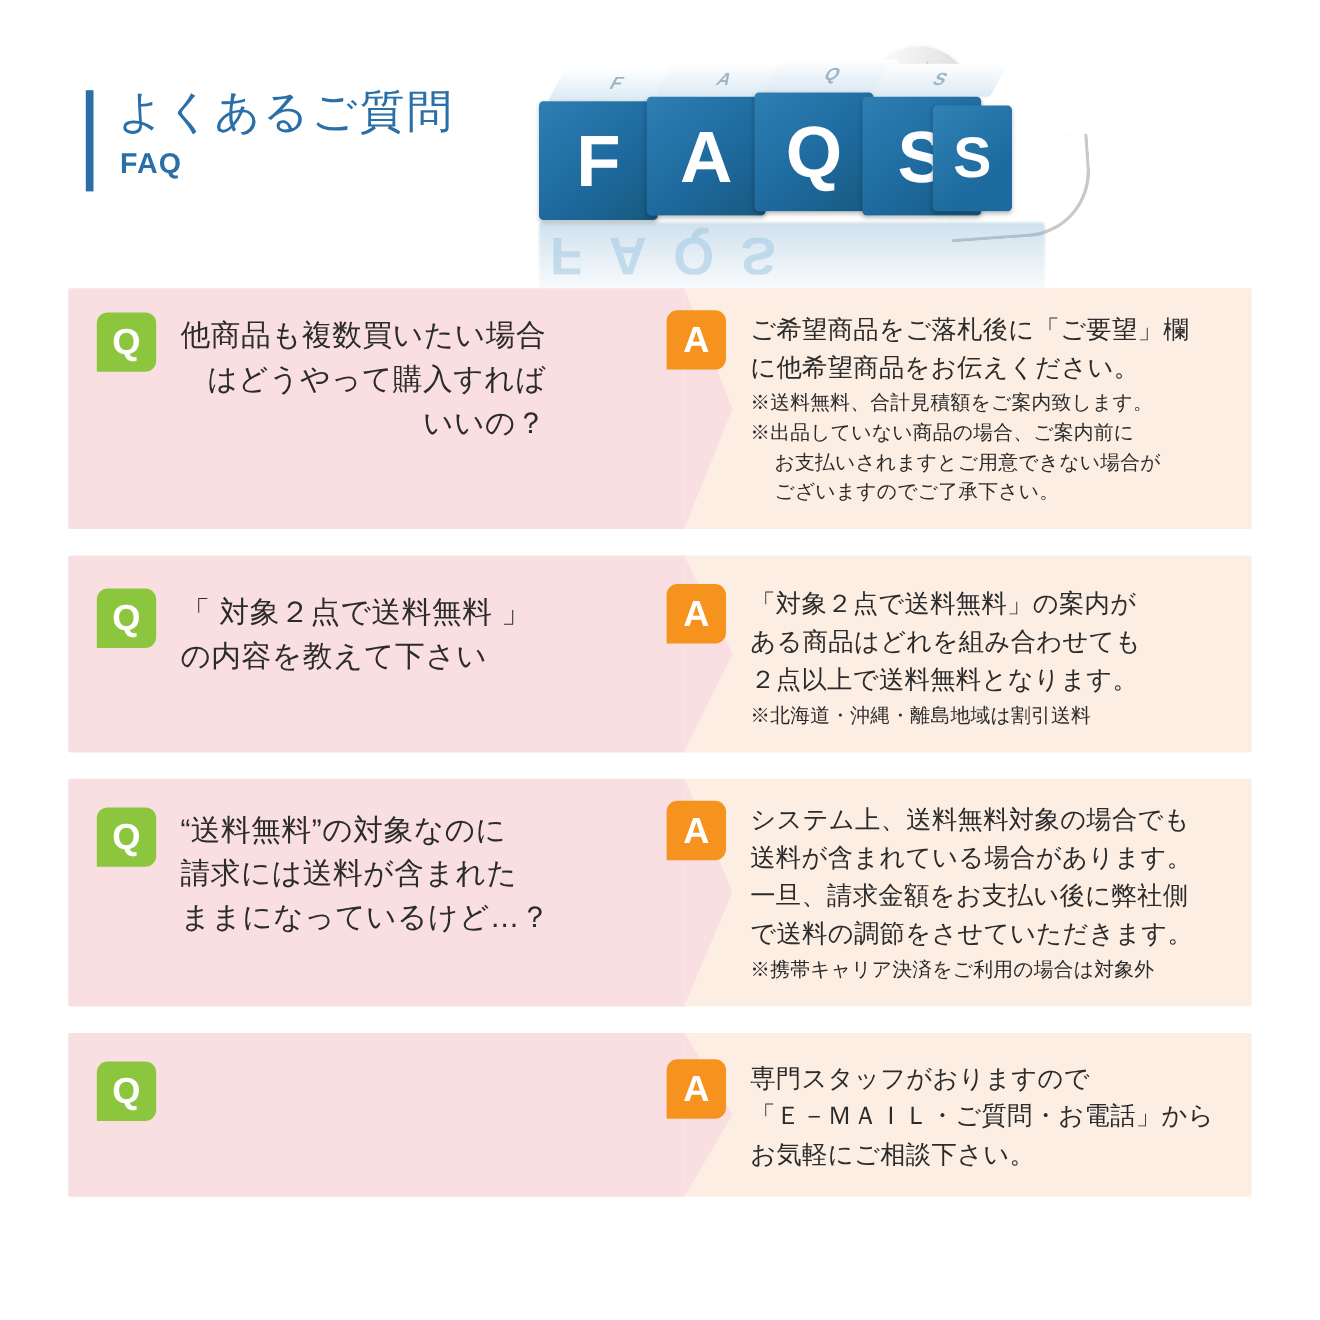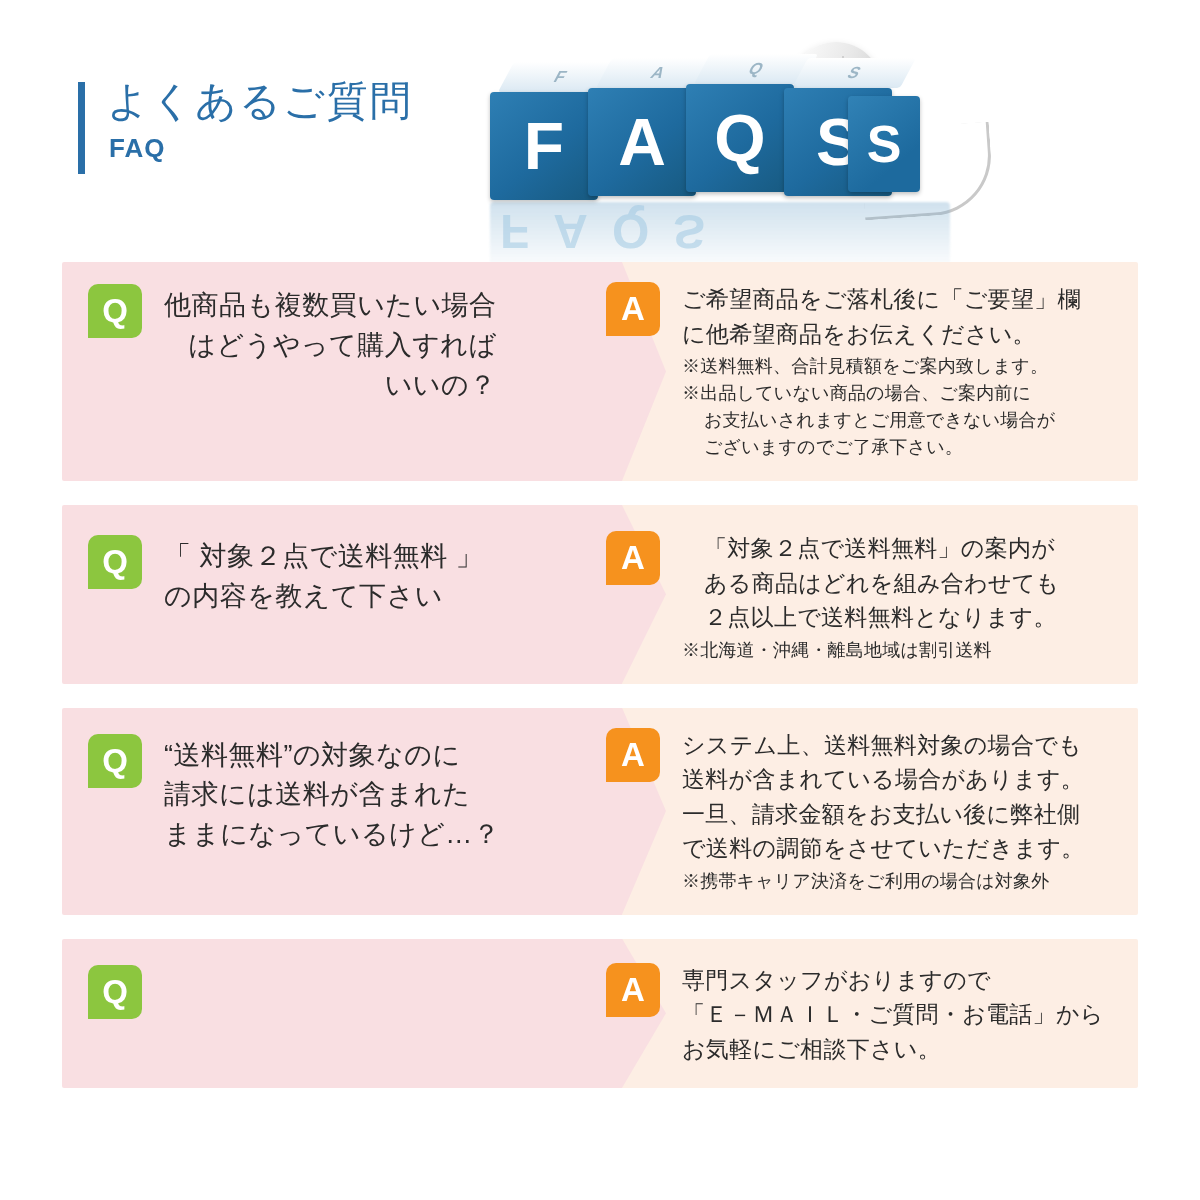--- a/index.html
+++ b/index.html
@@ -296,21 +296,21 @@
           <div class="badge badge-q">Q</div>
           <div class="q-text" style="white-space: pre-line;">「 対象２点で送料無料 」
 の内容を教えて下さい</div>
           <div class="arrow"></div>
         </div>
         <div class="a-side" style="padding-top:26px;">
           <div class="a-badge-wrap">
             <div class="badge badge-a">A</div>
           </div>
           <div class="a-text">
-            <div class="a-main" style="white-space: pre-line; margin-left: 22px;">「対象２点で送料無料」の案内が
+            <div class="a-main" style="white-space: pre-line;">「対象２点で送料無料」の案内が
 ある商品はどれを組み合わせても
 ２点以上で送料無料となります。</div>
             <div class="a-note">※北海道・沖縄・離島地域は割引送料</div>
           </div>
         </div>
       </div>
     </div>
 
     <div class="row">
       <div class="row-inner">

